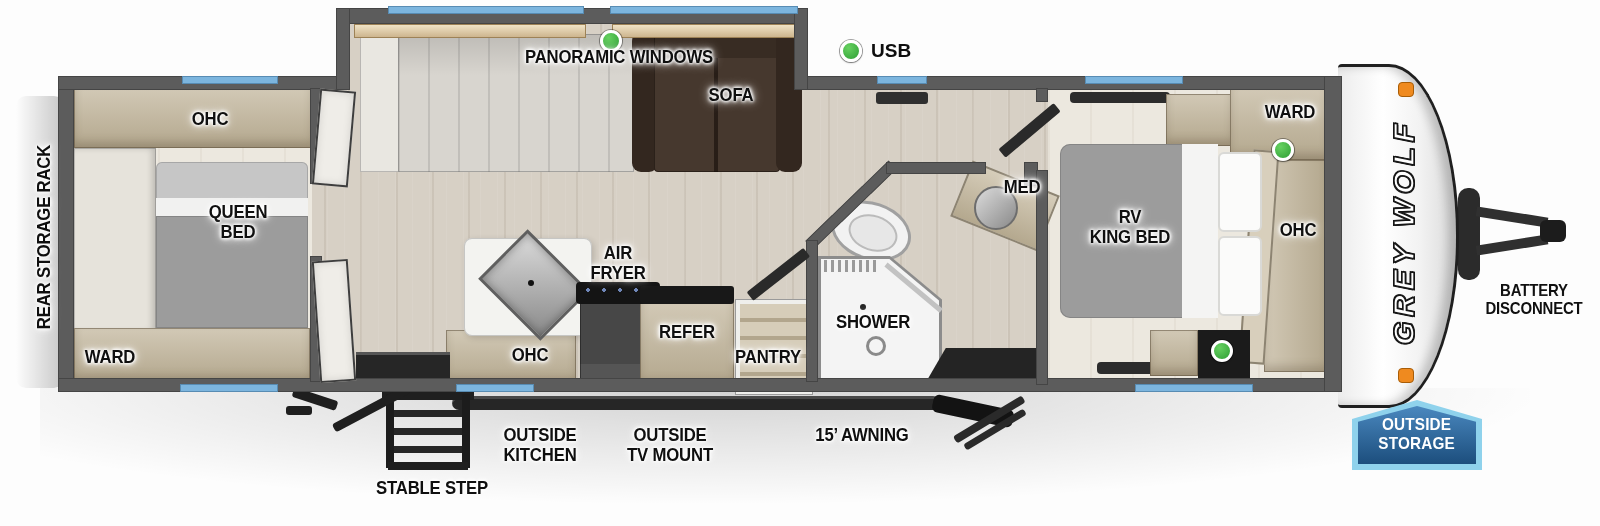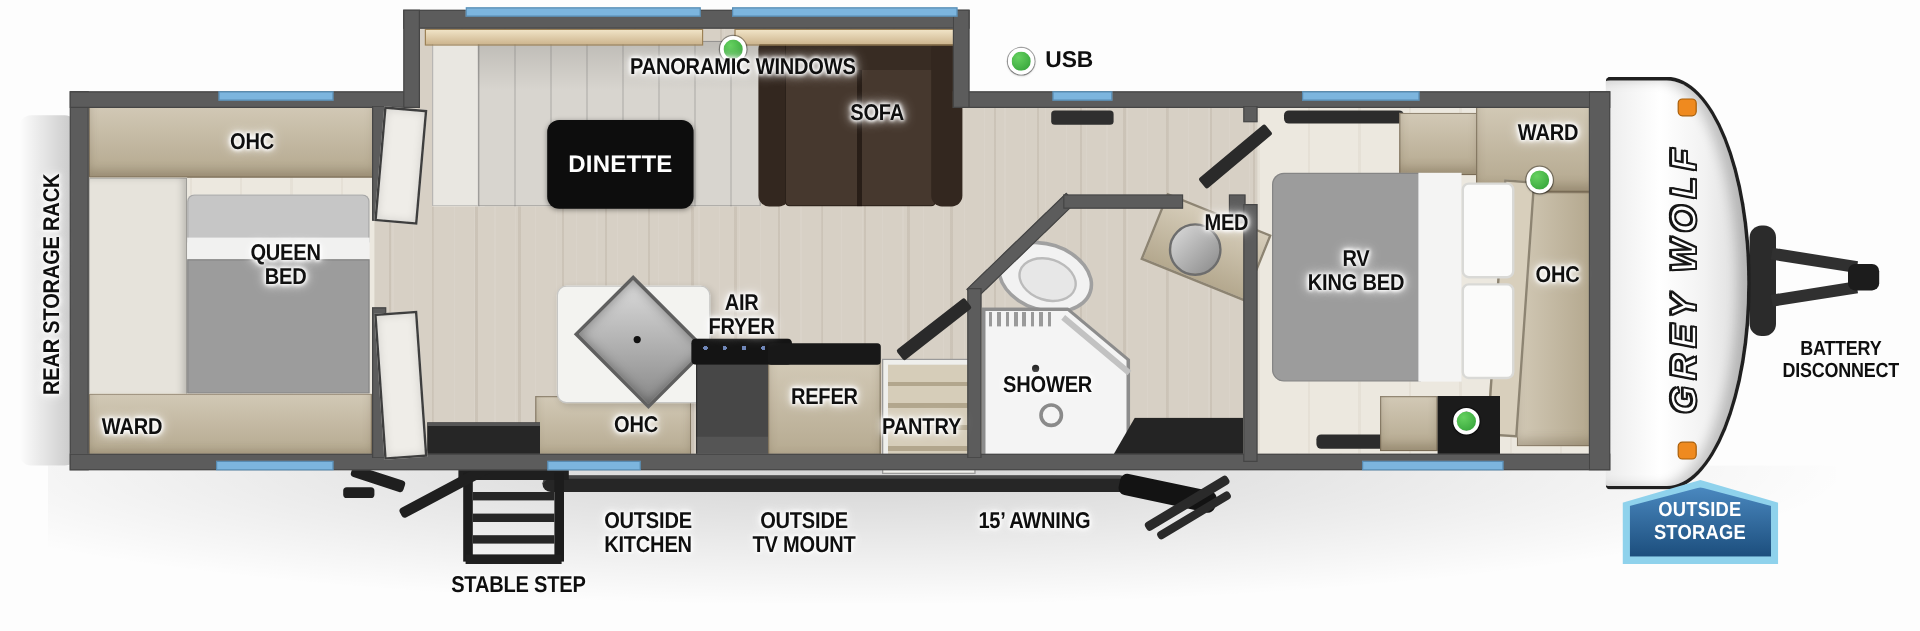--- a/index.html
+++ b/index.html
@@ -121,23 +121,20 @@
   <div class="white-door" style="left:316px;top:260px;width:32px;height:118px;transform:rotate(-4deg);"></div>
 
   <div class="abs" style="left:354px;top:24px;width:230px;height:12px;background:linear-gradient(180deg,#f0e3c6,#cdb astronomical);background:linear-gradient(180deg,#f0e3c6,#cdb58e);border:1px solid #9d8256;z-index:4;"></div>
   <div class="abs" style="left:612px;top:24px;width:182px;height:12px;background:linear-gradient(180deg,#f0e3c6,#cdb58e);border:1px solid #9d8256;z-index:4;"></div>
   <div class="abs" style="left:360px;top:34px;width:44px;height:138px;background:#e9e7e1;z-index:3;
               box-shadow:inset 0 0 0 1px rgba(110,110,110,.4);"></div>
   <div class="abs" style="left:398px;top:34px;width:236px;height:138px;background-color:#d8d5cf;z-index:3;
               background-image:repeating-linear-gradient(90deg,rgba(90,90,90,.18) 0 2px,rgba(0,0,0,0) 2px 30px),
                                linear-gradient(180deg,rgba(0,0,0,.12),rgba(0,0,0,0) 30%);
               box-shadow:inset 0 0 0 1px rgba(100,100,100,.45);"></div>
-  <div class="label-box" style="left:456px;top:100px;width:122px;height:74px;">
-    <span>DINETTE</span>
-  </div>
   <div class="abs" style="left:632px;top:32px;width:26px;height:140px;background:#33271f;border-radius:9px;z-index:3;"></div>
   <div class="abs" style="left:654px;top:32px;width:126px;height:140px;background:#46382e;z-index:3;
               background-image:linear-gradient(180deg,#382c23 0 26px,rgba(0,0,0,0) 26px),
                                linear-gradient(90deg,rgba(0,0,0,0) 0 60px,rgba(20,12,8,.6) 60px 64px,rgba(0,0,0,0) 64px);
               border-radius:4px;box-shadow:inset 0 0 0 1px rgba(15,10,6,.5);"></div>
   <div class="abs" style="left:776px;top:32px;width:26px;height:140px;background:#33271f;border-radius:9px;z-index:3;"></div>
   <div class="glow-label" style="left:731px;top:95px;">SOFA</div>
   <div class="usb-dot" style="left:600px;top:30px;"></div>
   <div class="glow-label" style="left:619px;top:57px;">PANORAMIC WINDOWS</div>
 

